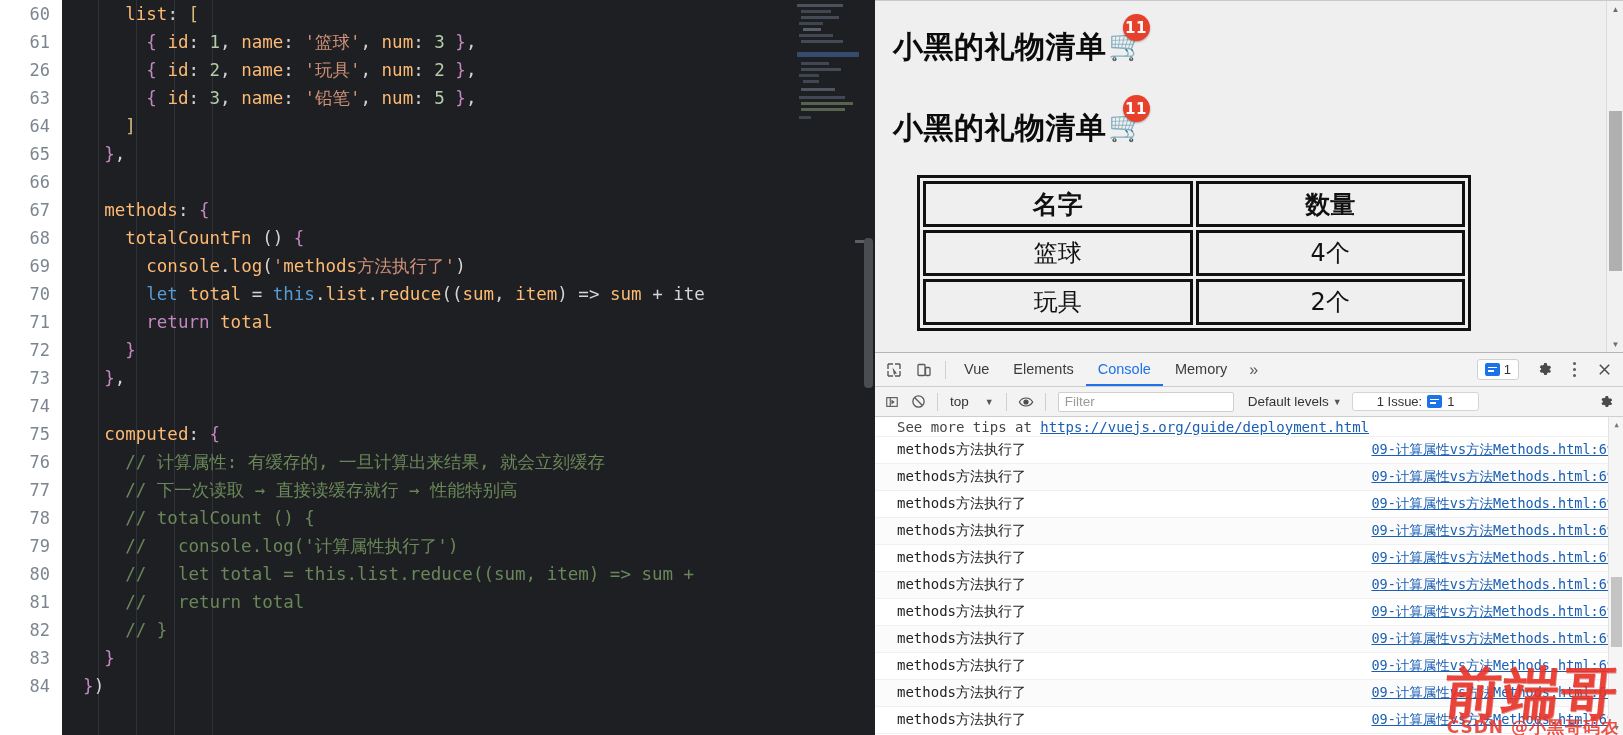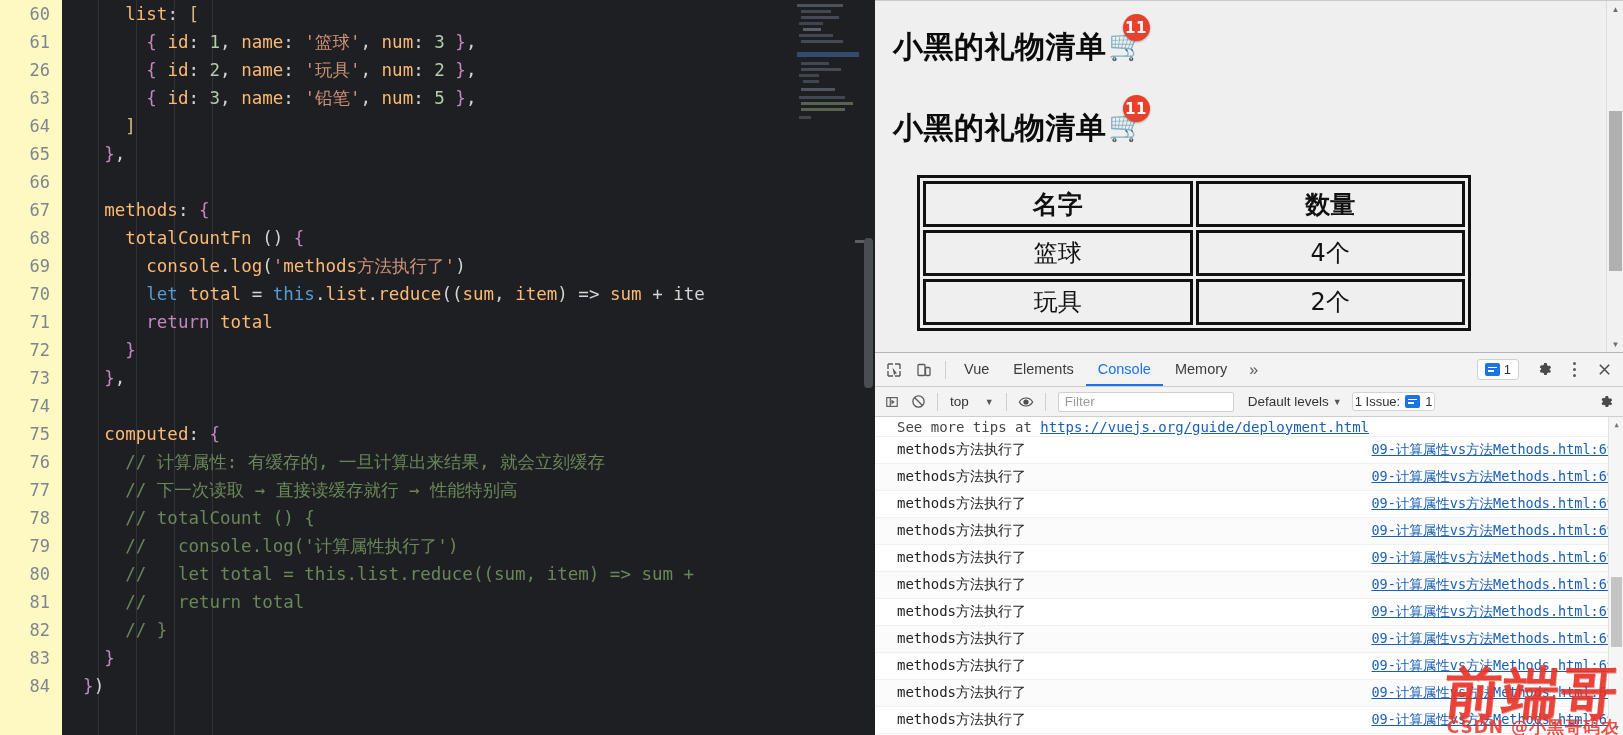--- a/index.html
+++ b/index.html
@@ -13,21 +13,21 @@
   
   .editor {
     position: relative;
     width: 875px; height: 735px;
     background: #1e1f22;
     overflow: hidden;
     font-family: "DejaVu Sans Mono", "Liberation Mono", monospace;
   }
   .gutter {
     position: absolute; left: 0; top: 0; width: 62px; height: 100%;
-    background: #fef9c3;
+    background: #ffffff;
   }
   .gutter .ln {
     height: 28px; line-height: 28px; text-align: right;
     padding-right: 12px; color: #7d8590; font-size: 17px;
     font-family: "DejaVu Sans Mono", "Liberation Mono", monospace;
   }
   .code-area {
     position: absolute; left: 62px; top: 0; right: 0; height: 100%;
     overflow: hidden;
   }
@@ -185,21 +185,21 @@
     border: 1px solid #cfcfcf; border-radius: 2px; background: #fff;
     font-size: 13.5px; color: #9a9a9a; padding: 0 6px; line-height: 18px;
     font-family: "Liberation Sans", sans-serif;
   }
   .levels {
     display: flex; align-items: center; gap: 4px; margin-left: 14px;
     font-size: 13.5px; color: #333; cursor: pointer;
   }
   .issue-chip {
     display: flex; align-items: center; gap: 5px; margin-left: 10px;
-    border: 1px solid #d5d5d5; border-radius: 3px; padding: 1px 2px;
+    border: 1px solid #d5d5d5; border-radius: 3px; padding: 1px 24px;
     background: #fff; font-size: 13px; color: #333; cursor: pointer;
   }
   .caret { font-size: 9px; color: #555; }
 
   .console-body {
     flex: 1; overflow: hidden; background: #fff; position: relative;
     font-family: "DejaVu Sans Mono", "Liberation Mono", monospace;
   }
   .con-row {
     display: flex; align-items: center; justify-content: space-between;

